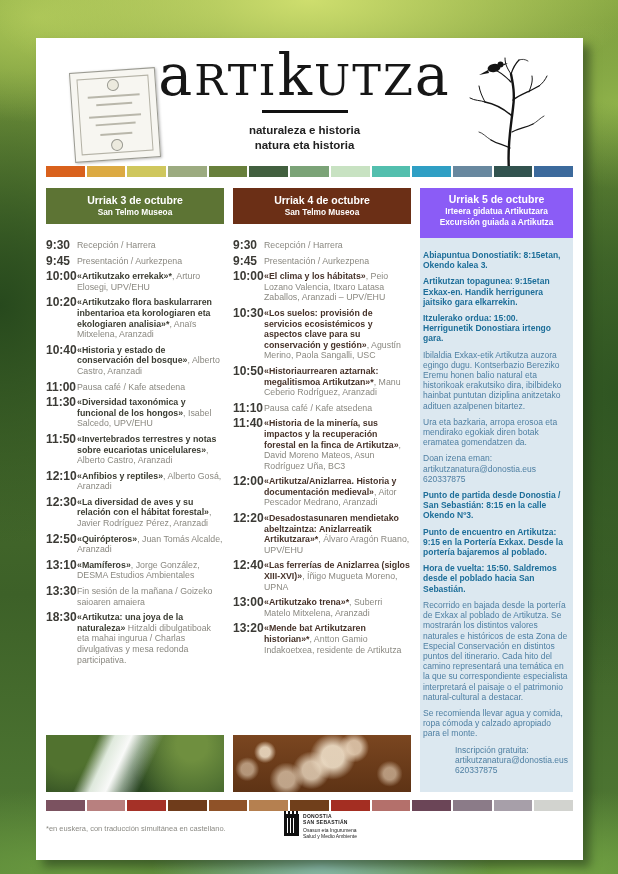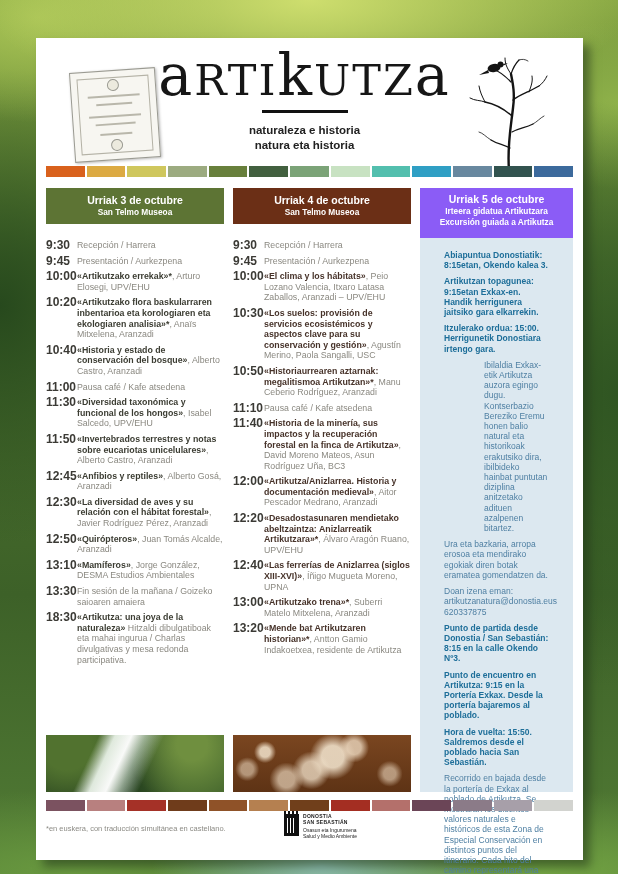--- a/index.html
+++ b/index.html
@@ -58,21 +58,21 @@
   .colhead .l1{font-size:10.5px;line-height:13px;}
   .colhead .l2{font-size:8.3px;line-height:11px;}
 
   .events{margin-top:16px;}
   .ev{display:flex;margin-bottom:5px;}
   .ev .time{flex:0 0 31px;font-weight:bold;font-size:12px;color:#3b3a35;line-height:10.6px;}
   .ev .tx{flex:1;font-size:8.8px;line-height:10.6px;color:#8a8880;}
   .col1 .tx b{color:#3c3d33;}
   .col2 .tx b{color:#47332a;}
 
-  .infobox{box-sizing:border-box;height:554px;padding:12px 24px 8px;}
+  .infobox{box-sizing:border-box;height:554px;padding:12px 3px 8px;}
   .para{margin:0 0 6px;font-size:8.5px;line-height:10.2px;white-space:pre-line;}
 
   
   .photo{position:absolute;top:697px;width:178px;height:57px;}
   .photo1{left:10px;background:
       linear-gradient(115deg, rgba(255,255,255,0) 26%, rgba(240,248,240,.9) 34%, rgba(255,255,255,.97) 42%,
                       rgba(225,238,230,.55) 49%, rgba(255,255,255,0) 58%),
       radial-gradient(circle at 82% 18%, #6f8f3f 0 10%, rgba(111,143,63,0) 42%),
       radial-gradient(circle at 12% 22%, #51722f 0 14%, rgba(81,114,47,0) 46%),
       radial-gradient(circle at 90% 80%, #41632c 0 16%, rgba(65,99,44,0) 50%),
@@ -199,21 +199,21 @@
         </div>
         <div class="ev">
           <span class="time">11:30</span>
           <div class="tx"><b>«Diversidad taxonómica y funcional de los hongos»</b>, Isabel Salcedo, UPV/EHU</div>
         </div>
         <div class="ev">
           <span class="time">11:50</span>
           <div class="tx"><b>«Invertebrados terrestres y notas sobre eucariotas unicelulares»</b>, Alberto Castro, Aranzadi</div>
         </div>
         <div class="ev">
-          <span class="time">12:45</span>
+          <span class="time">12:10</span>
           <div class="tx"><b>«Anfibios y reptiles»</b>, Alberto Gosá, Aranzadi</div>
         </div>
         <div class="ev">
           <span class="time">12:30</span>
           <div class="tx"><b>«La diversidad de aves y su relación con el hábitat forestal»</b>, Javier Rodríguez Pérez, Aranzadi</div>
         </div>
         <div class="ev">
           <span class="time">12:50</span>
           <div class="tx"><b>«Quirópteros»</b>, Juan Tomás Alcalde, Aranzadi</div>
         </div>
@@ -292,21 +292,21 @@
   <div class="col col3">
     <div class="colhead" id="head3" style="background: #8b5cf6;">
       <div class="l1">Urriak 5 de octubre</div>
       <div class="l2">Irteera gidatua Artikutzara</div>
       <div class="l2">Excursión guiada a Artikutza</div>
     </div>
     <div class="infobox" id="infobox" style="background: rgb(220, 232, 240);">
         <p class="para" style="color: rgb(29, 110, 153); font-weight: bold;">Abiapuntua Donostiatik: 8:15etan, Okendo kalea 3.</p>
         <p class="para" style="color: rgb(29, 110, 153); font-weight: bold;">Artikutzan topagunea: 9:15etan Exkax-en. Handik herrigunera jaitsiko gara elkarrekin.</p>
         <p class="para" style="color: rgb(29, 110, 153); font-weight: bold;">Itzulerako ordua: 15:00. Herrigunetik Donostiara irtengo gara.</p>
-        <p class="para" style="color: rgb(78, 127, 162); margin-left: 40px;">Ibilaldia Exkax-etik Artikutza auzora egingo dugu. Kontserbazio Bereziko Eremu honen balio natural eta historikoak erakutsiko dira, ibilbideko hainbat puntutan diziplina anitzetako adituen azalpenen bitartez.</p>
+        <p class="para" style="color: rgb(78, 127, 162);">Ibilaldia Exkax-etik Artikutza auzora egingo dugu. Kontserbazio Bereziko Eremu honen balio natural eta historikoak erakutsiko dira, ibilbideko hainbat puntutan diziplina anitzetako adituen azalpenen bitartez.</p>
         <p class="para" style="color: rgb(78, 127, 162);">Ura eta bazkaria, arropa erosoa eta mendirako egokiak diren botak eramatea gomendatzen da.</p>
         <p class="para" style="color: rgb(78, 127, 162);">Doan izena eman:
 artikutzanatura@donostia.eus
 620337875</p>
         <p class="para" style="color: rgb(29, 110, 153); font-weight: bold;">Punto de partida desde Donostia / San Sebastián: 8:15 en la calle Okendo Nº3.</p>
         <p class="para" style="color: rgb(29, 110, 153); font-weight: bold;">Punto de encuentro en Artikutza: 9:15 en la Portería Exkax. Desde la portería bajaremos al poblado.</p>
         <p class="para" style="color: rgb(29, 110, 153); font-weight: bold;">Hora de vuelta: 15:50. Saldremos desde el poblado hacia San Sebastián.</p>
         <p class="para" style="color: rgb(78, 127, 162);">Recorrido en bajada desde la portería de Exkax al poblado de Artikutza. Se mostrarán los distintos valores naturales e históricos de esta Zona de Especial Conservación en distintos puntos del itinerario. Cada hito del camino representará una temática en la que su correspondiente especialista interpretará el paisaje o el patrimonio natural-cultural a destacar.</p>
         <p class="para" style="color: rgb(78, 127, 162);">Se recomienda llevar agua y comida, ropa cómoda y calzado apropiado para el monte.</p>
         <p class="para" style="color: rgb(78, 127, 162); margin-left: 32px;">Inscripción gratuita:

